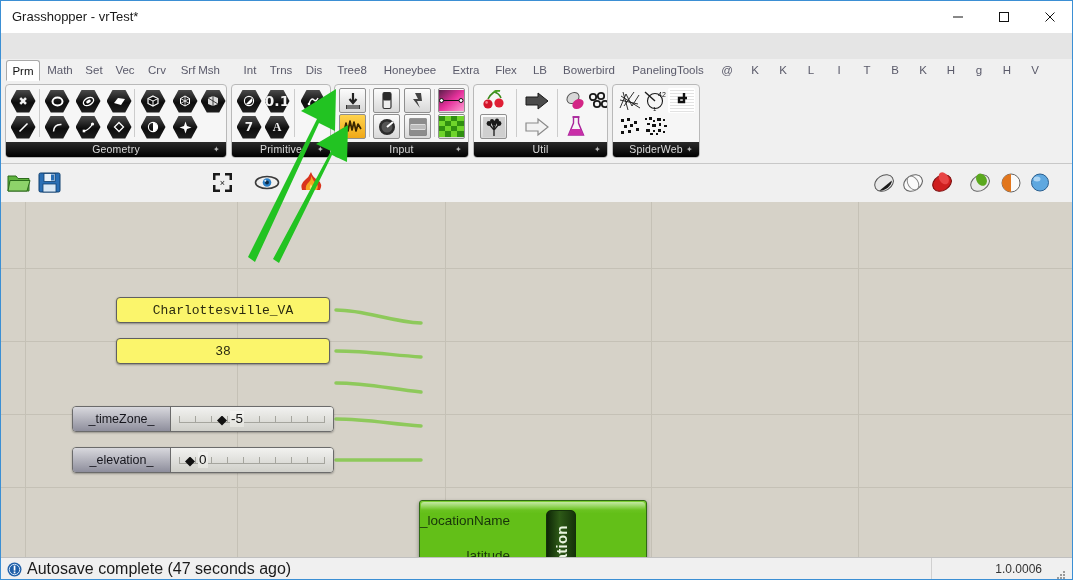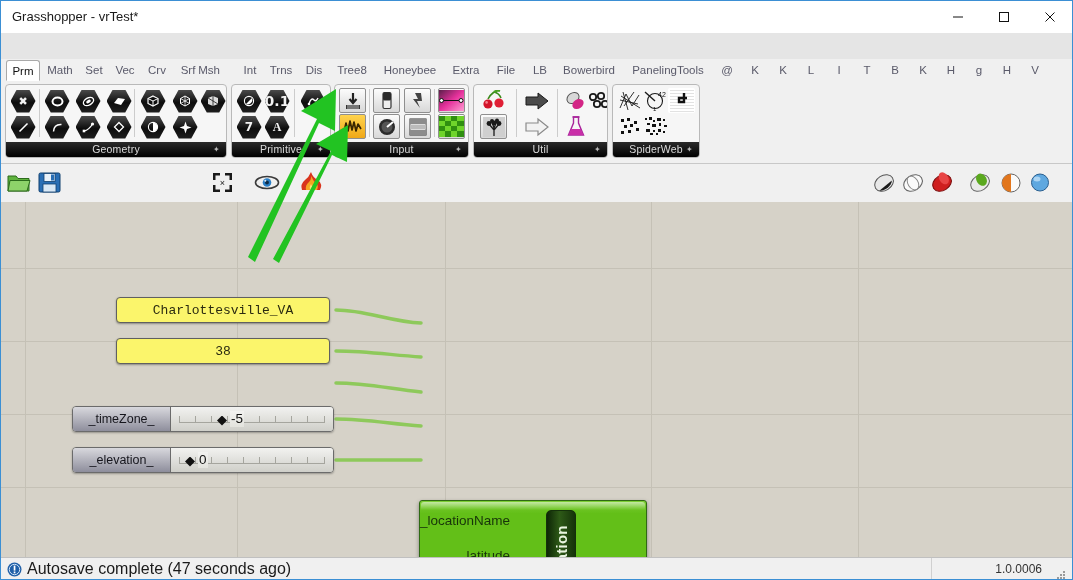--- a/index.html
+++ b/index.html
@@ -282,21 +282,21 @@
     <div class="tab" style="left:109px;width:30px">Vec</div>
     <div class="tab" style="left:141px;width:30px">Crv</div>
     <div class="tab" style="left:173px;width:28px">Srf</div>
     <div class="tab" style="left:192px;width:32px">Msh</div>
     <div class="tab" style="left:237px;width:24px">Int</div>
     <div class="tab" style="left:263px;width:34px">Trns</div>
     <div class="tab" style="left:299px;width:28px">Dis</div>
     <div class="tab" style="left:329px;width:44px">Tree8</div>
     <div class="tab" style="left:375px;width:68px">Honeybee</div>
     <div class="tab" style="left:445px;width:40px">Extra</div>
-    <div class="tab" style="left:487px;width:36px">File</div>
+    <div class="tab" style="left:487px;width:36px">Flex</div>
     <div class="tab" style="left:525px;width:28px">LB</div>
     <div class="tab" style="left:555px;width:66px">Bowerbird</div>
     <div class="tab" style="left:623px;width:88px">PanelingTools</div>
     <div class="tab" style="left:713px;width:26px">@</div>
     <div class="tab" style="left:741px;width:26px">K</div>
     <div class="tab" style="left:769px;width:26px">K</div>
     <div class="tab" style="left:797px;width:26px">L</div>
     <div class="tab" style="left:825px;width:26px">I</div>
     <div class="tab" style="left:853px;width:26px">T</div>
     <div class="tab" style="left:881px;width:26px">B</div>

